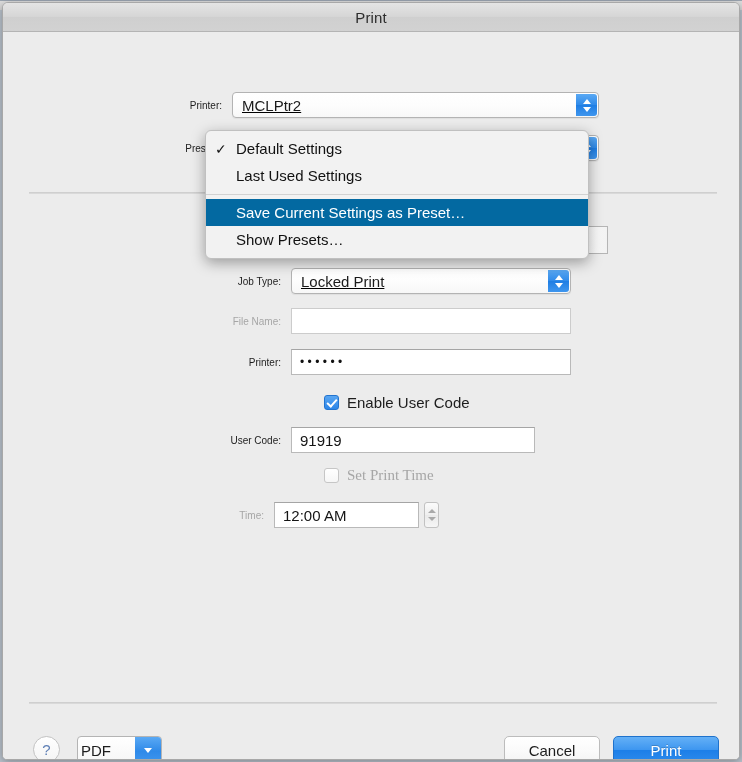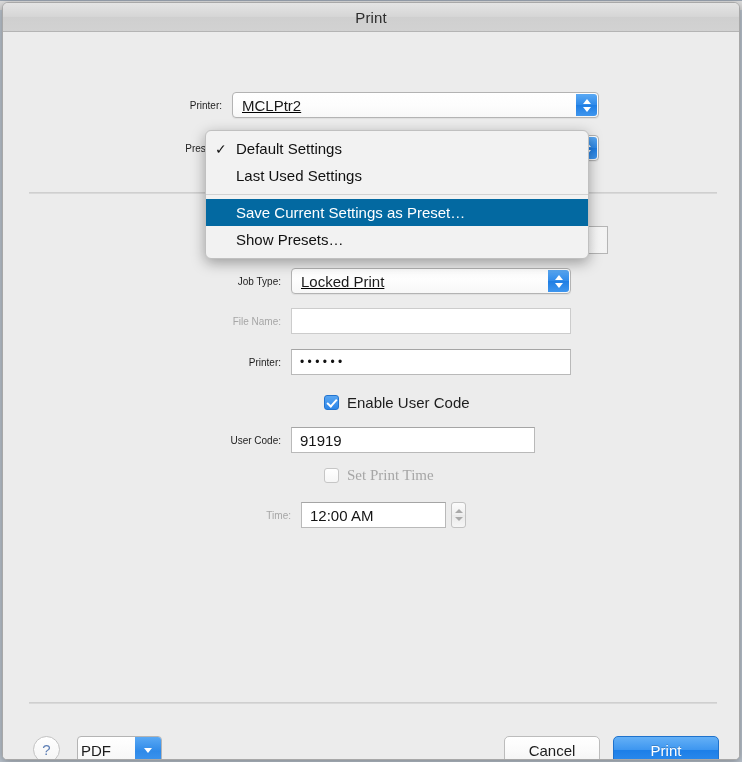--- a/index.html
+++ b/index.html
@@ -400,21 +400,21 @@
     <div class="row" style="left:143px; top:395px;">
       <div class="lbl" style="width:135px;">User Code:</div>
       <div class="field" style="width:244px; margin-left:10px;">91919</div>
     </div>
 
     <div class="row cbrow" style="left:321px; top:435px;">
       <span class="checkbox off"></span>
       <span class="cblabel dim">Set Print Time</span>
     </div>
 
-    <div class="row" style="left:153px; top:470px;">
+    <div class="row" style="left:126px; top:470px;">
       <div class="lbl dim" style="width:135px;">Time:</div>
       <div class="field" style="width:145px; margin-left:10px;">12:00 AM</div>
       <div class="stepper">
           <i class="up"></i>
           <i class="dn"></i>
         </div>
     </div>
 
     <div class="divider" style="left:26px; top:670px; width:688px;"></div>
 

